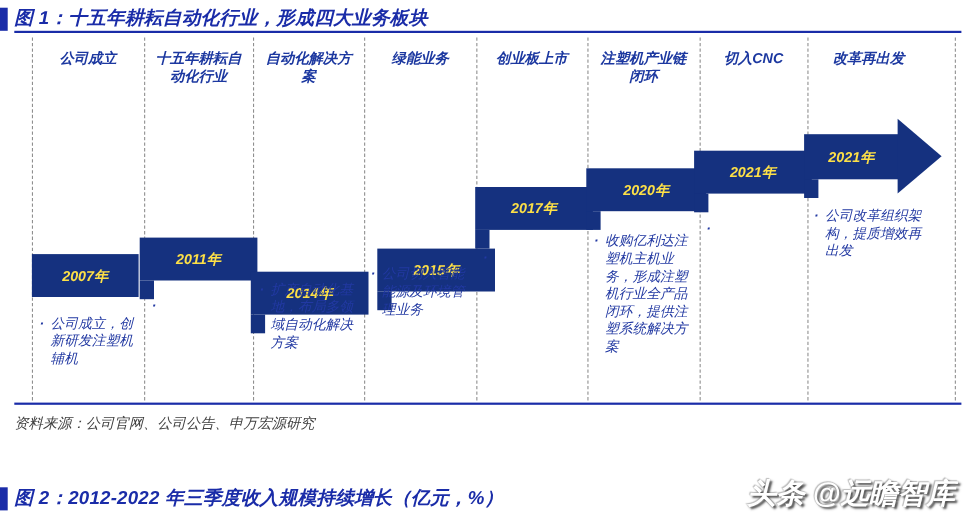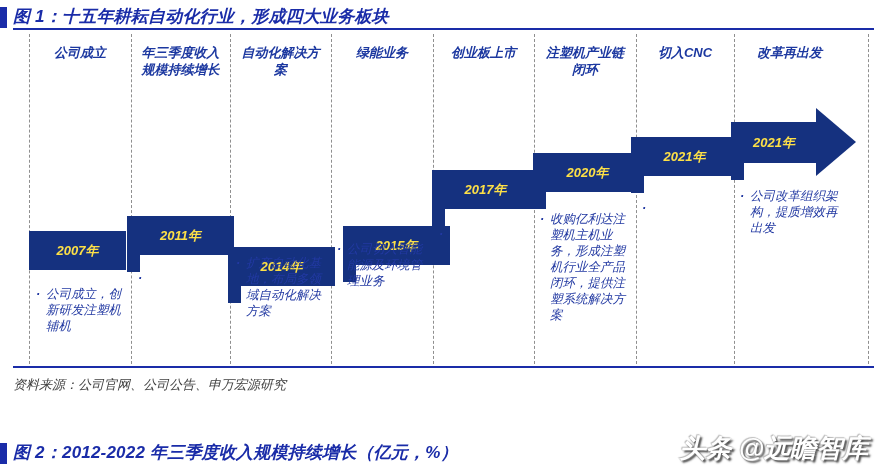--- a/index.html
+++ b/index.html
@@ -67,21 +67,21 @@
     <div class="sep" style="left:131px;"></div>
     <div class="sep" style="left:230px;"></div>
     <div class="sep" style="left:331px;"></div>
     <div class="sep" style="left:433px;"></div>
     <div class="sep" style="left:534px;"></div>
     <div class="sep" style="left:636px;"></div>
     <div class="sep" style="left:734px;"></div>
     <div class="sep" style="left:868px;"></div>
 
     <div class="hdr" style="left:29px;width:102px;">公司成立</div>
-    <div class="hdr" style="left:136px;width:89px;">年三季度收入规模持续增长</div>
+    <div class="hdr" style="left:136px;width:89px;">十五年耕耘自动化行业</div>
     <div class="hdr" style="left:237px;width:87px;">自动化解决方案</div>
     <div class="hdr" style="left:331px;width:102px;">绿能业务</div>
     <div class="hdr" style="left:433px;width:101px;">创业板上市</div>
     <div class="hdr" style="left:541px;width:88px;">注塑机产业链闭环</div>
     <div class="hdr" style="left:636px;width:98px;">切入CNC</div>
     <div class="hdr" style="left:734px;width:111px;">改革再出发</div>
 
     <div class="blk" style="left:29px;top:231px;width:97px;">
         <span>2007年</span>
       </div>

